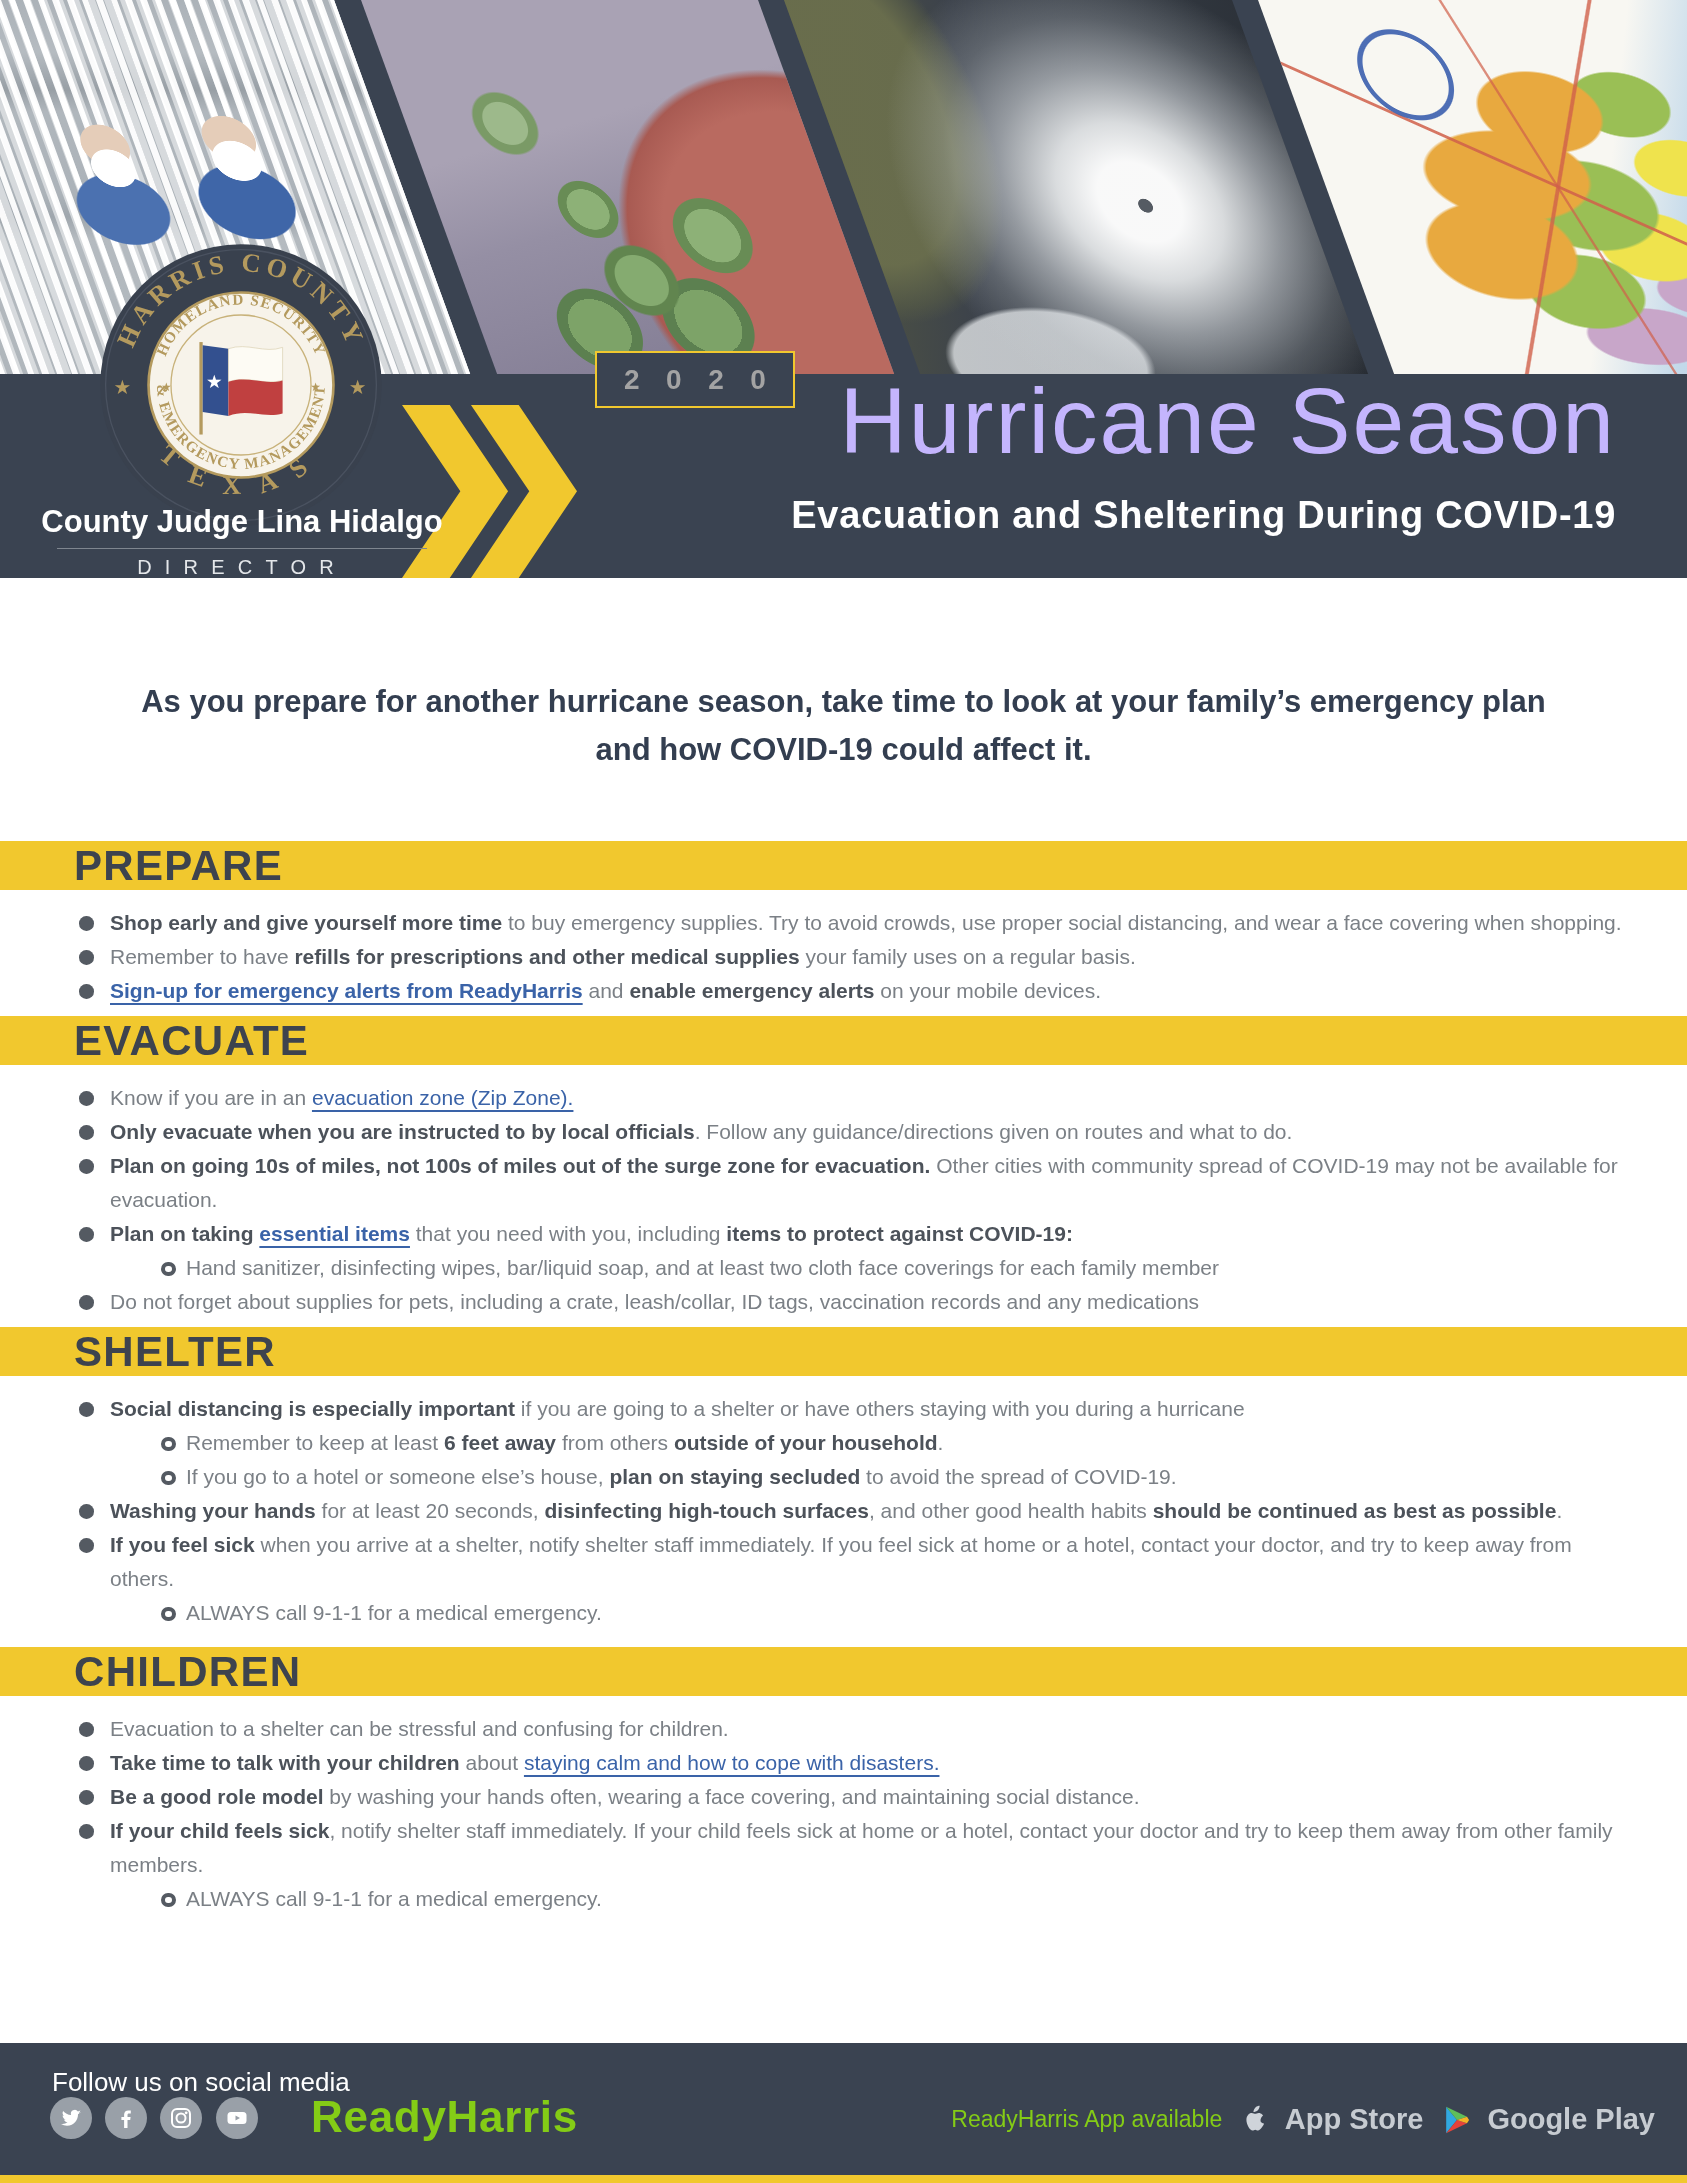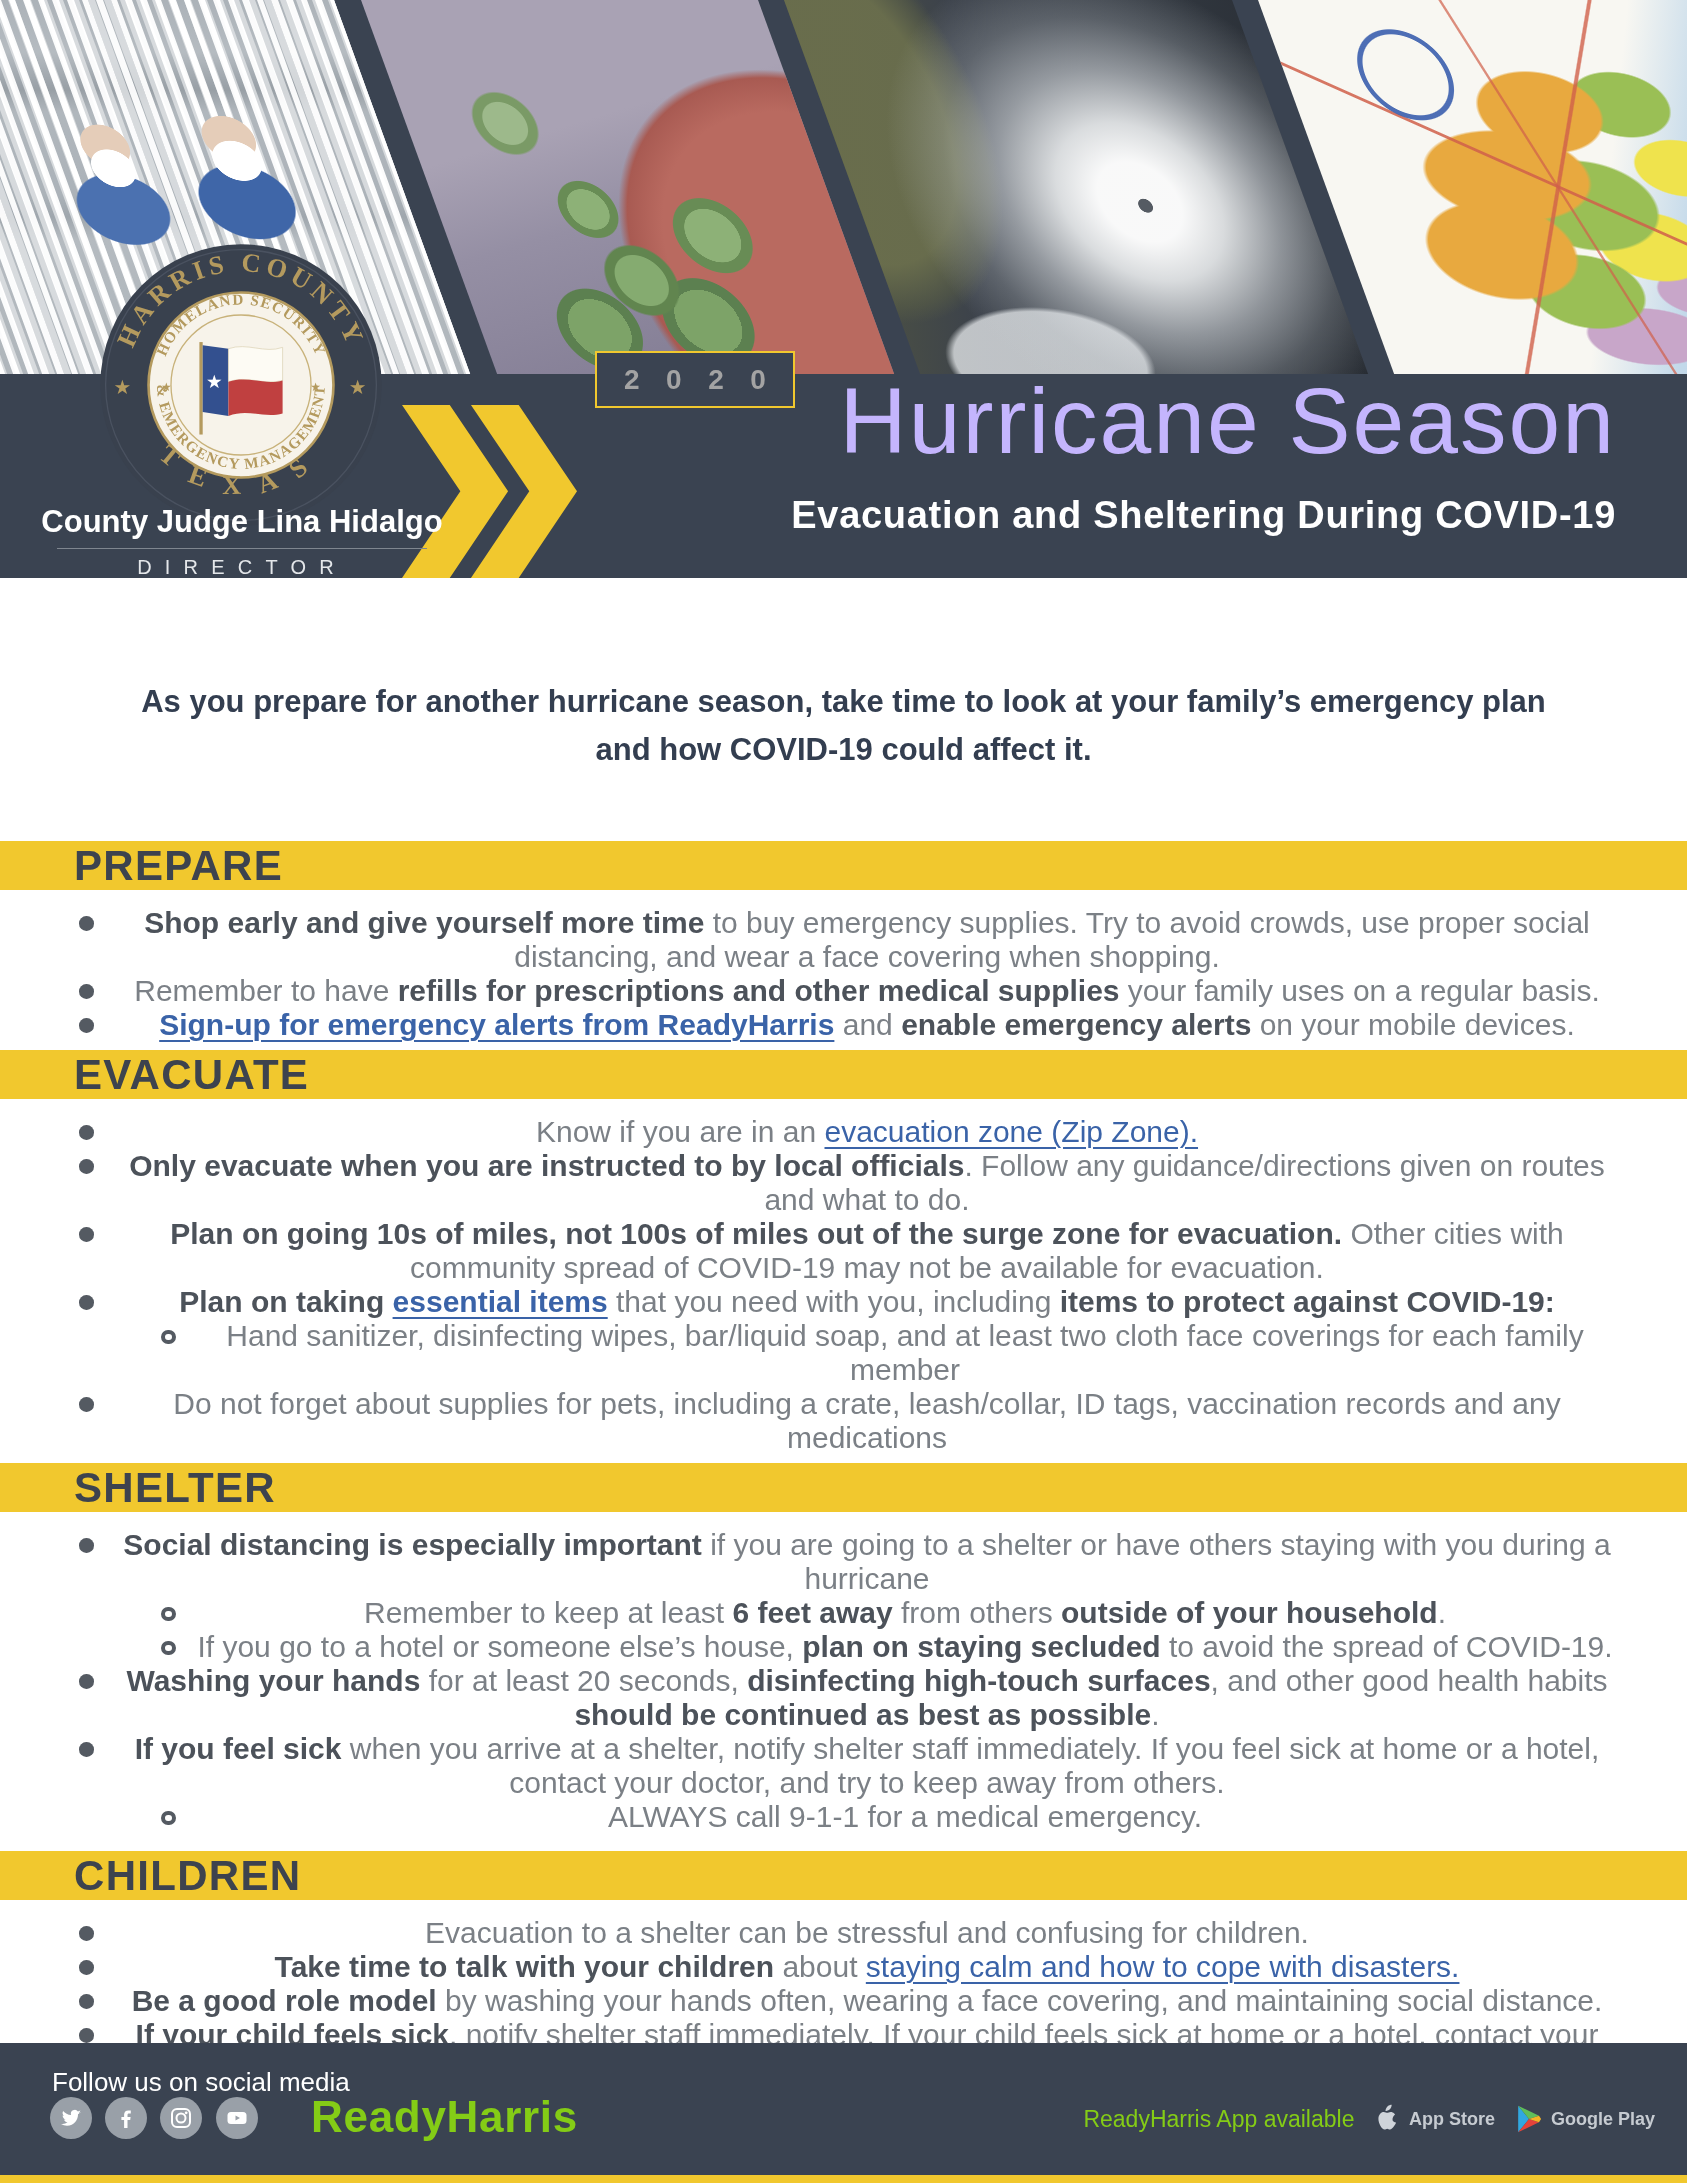--- a/index.html
+++ b/index.html
@@ -81,39 +81,39 @@
   
   .main{position:absolute;top:578px;left:0;width:1687px;}
   .intro{padding:69px 119px 0;text-align:center;font-size:31px;line-height:48px;font-weight:700;color:#333E50;}
 
   .bar{margin-top:67px;height:49px;background:#F1C82E;display:flex;align-items:center;padding-left:74px;}
   .bar.tight{margin-top:8px;}
   .bar.children{margin-top:17px;}
   .bar span{font-size:42px;font-weight:800;color:#3D434E;letter-spacing:1.3px;}
 
   ul.blist{list-style:none;margin:0;padding:16px 63px 0 78px;}
-  ul.blist li{position:relative;padding-left:32px;font-size:30px;line-height:34px;color:#7B8086;text-align:center;}
+  ul.blist li{position:relative;padding-left:32px;font-size:21px;line-height:34px;color:#7B8086;}
   ul.blist li.l1::before{content:"";position:absolute;left:1.3px;top:10px;width:14.6px;height:14.6px;border-radius:50%;background:#545A62;}
   ul.blist li.l2{margin-left:79px;padding-left:29px;}
   ul.blist li.l2::before{content:"";position:absolute;left:4px;top:10.6px;width:6.6px;height:6.6px;border-radius:50%;border:4px solid #545A62;background:transparent;}
   .seg-b{font-weight:700;color:#4C525A;}
   .seg-link{color:#3A63A8;text-decoration:underline;text-decoration-thickness:2px;text-underline-offset:5.3px;}
   .seg-link.seg-b{color:#3A63A8;}
 
   
   .footer{position:absolute;left:0;bottom:0;width:1687px;height:140px;}
   .footer-navy{position:absolute;left:0;top:0;right:0;bottom:8px;background:#3A4351;}
   .footer-yellow{position:absolute;left:0;bottom:0;width:100%;height:8px;background:#F1C82E;}
   .follow{position:absolute;left:52px;top:24px;font-size:26px;color:#ffffff;}
   .socials{position:absolute;left:50px;top:54px;display:flex;gap:13.2px;}
   .soc{width:42px;height:42px;border-radius:50%;background:#99A0A8;display:flex;align-items:center;justify-content:center;}
   .brand{position:absolute;left:311px;top:49px;font-size:44px;font-weight:700;color:#84cc16;letter-spacing:0.7px;}
   .appgroup{position:absolute;right:32px;top:60px;display:flex;align-items:center;gap:20px;}
   .app-avail{font-size:23px;color:#84cc16;}
-  .store{display:flex;align-items:center;gap:8px;font-size:18px;font-weight:700;color:#C6CBD1;}
+  .store{display:flex;align-items:center;gap:16px;font-size:29px;font-weight:700;color:#C6CBD1;}
 </style>
 </head>
 <body>
 
 <div class="page">
 
   <header class="hero">
     <div class="photos">
       <div class="photo photo-warehouse"></div>
       <div class="photo photo-virus"></div>

